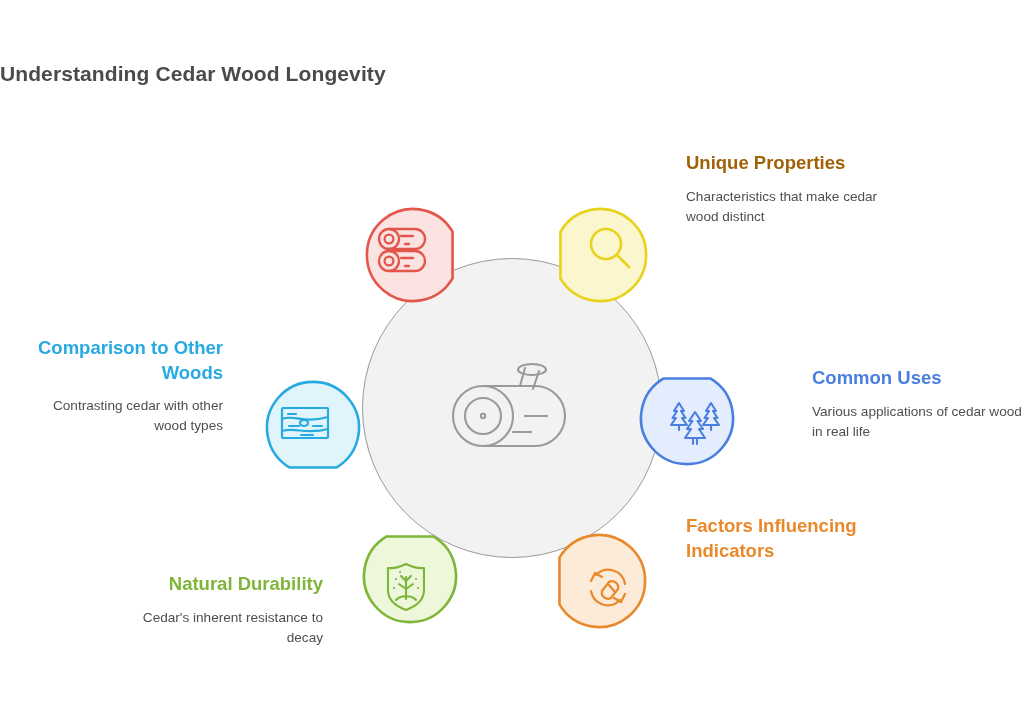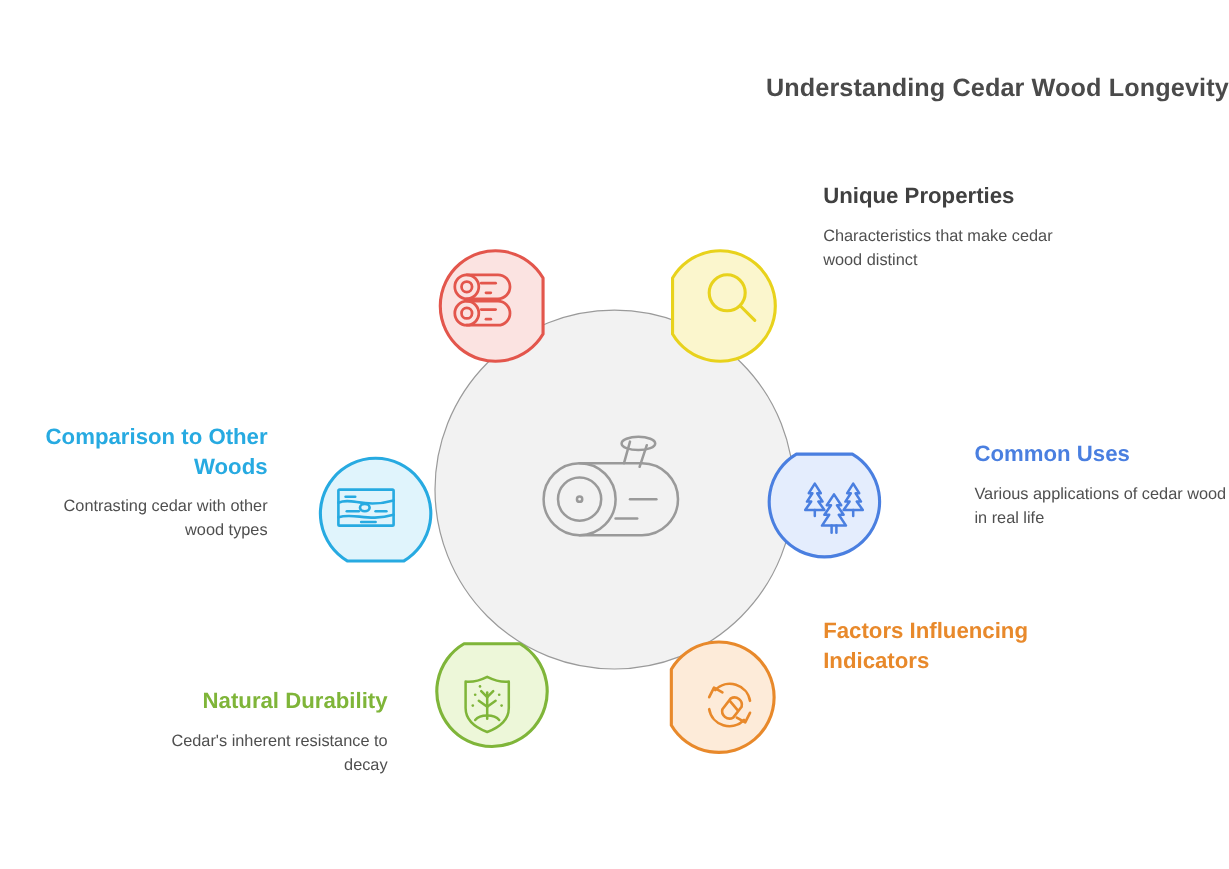--- a/index.html
+++ b/index.html
@@ -7,21 +7,21 @@
     width:1024px; height:724px;
     background:#ffffff;
     font-family:"Liberation Sans", sans-serif;
     overflow:hidden;
   }
   #canvas { position:relative; width:1024px; height:724px; }
 
   
   .page-title {
     position:absolute; left:0; top:62px; width:1024px;
-    text-align:right;
+    text-align:left;
     font-size:21px; font-weight:bold; color:#4a4a4a;
     letter-spacing:.1px;
   }
 
   
   .hub {
     position:absolute;
     left:362px; top:258px; width:300px; height:300px;
     border-radius:50%;
     background:#f2f2f2;
@@ -68,21 +68,21 @@
     margin-bottom:11px;
   }
   .node-desc {
     font-size:13.6px; color:#4f4f4f; line-height:1.47;
   }
   .align-right { text-align:right; }
   .align-left  { text-align:left; }
 
   .txt-signs      { left:103px; top:125px; width:220px; }
   .txt-unique     { left:686px; top:151px; width:215px; }
-  .txt-comparison { left:23px;  top:352px; width:200px; }
+  .txt-comparison { left:23px;  top:336px; width:200px; }
   .txt-common     { left:812px; top:366px; width:215px; }
   .txt-durability { left:103px; top:572px; width:220px; }
   .txt-factors    { left:686px; top:514px; width:200px; }
 </style>
 </head>
 <body>
 
 <div id="canvas">
 
   <div class="page-title">Understanding Cedar Wood Longevity</div>
@@ -215,21 +215,21 @@
         <path d="M45 35 L41 43 L34 39"></path>
 
         <path d="M22 32 L29 23 a6.2 6.2 0 0 1 9 7 L31 39 a6.2 6.2 0 0 1 -9 -7 Z"></path>
         <path d="M28.5 25.5 L34.5 32.5"></path>
       </svg>
     </div>
   </div>
 
 
   <div class="node-text txt-unique align-left">
-    <div class="node-title" style="color:#404040">Unique Properties</div>
+    <div class="node-title" style="color:#a16207">Unique Properties</div>
     <div class="node-desc">Characteristics that make cedar wood distinct</div>
   </div>
 
   <div class="node-text txt-comparison align-right">
     <div class="node-title" style="color:#27aae1">Comparison to Other Woods</div>
     <div class="node-desc">Contrasting cedar with other wood types</div>
   </div>
 
   <div class="node-text txt-common align-left">
     <div class="node-title" style="color:#4a7fe0">Common Uses</div>

